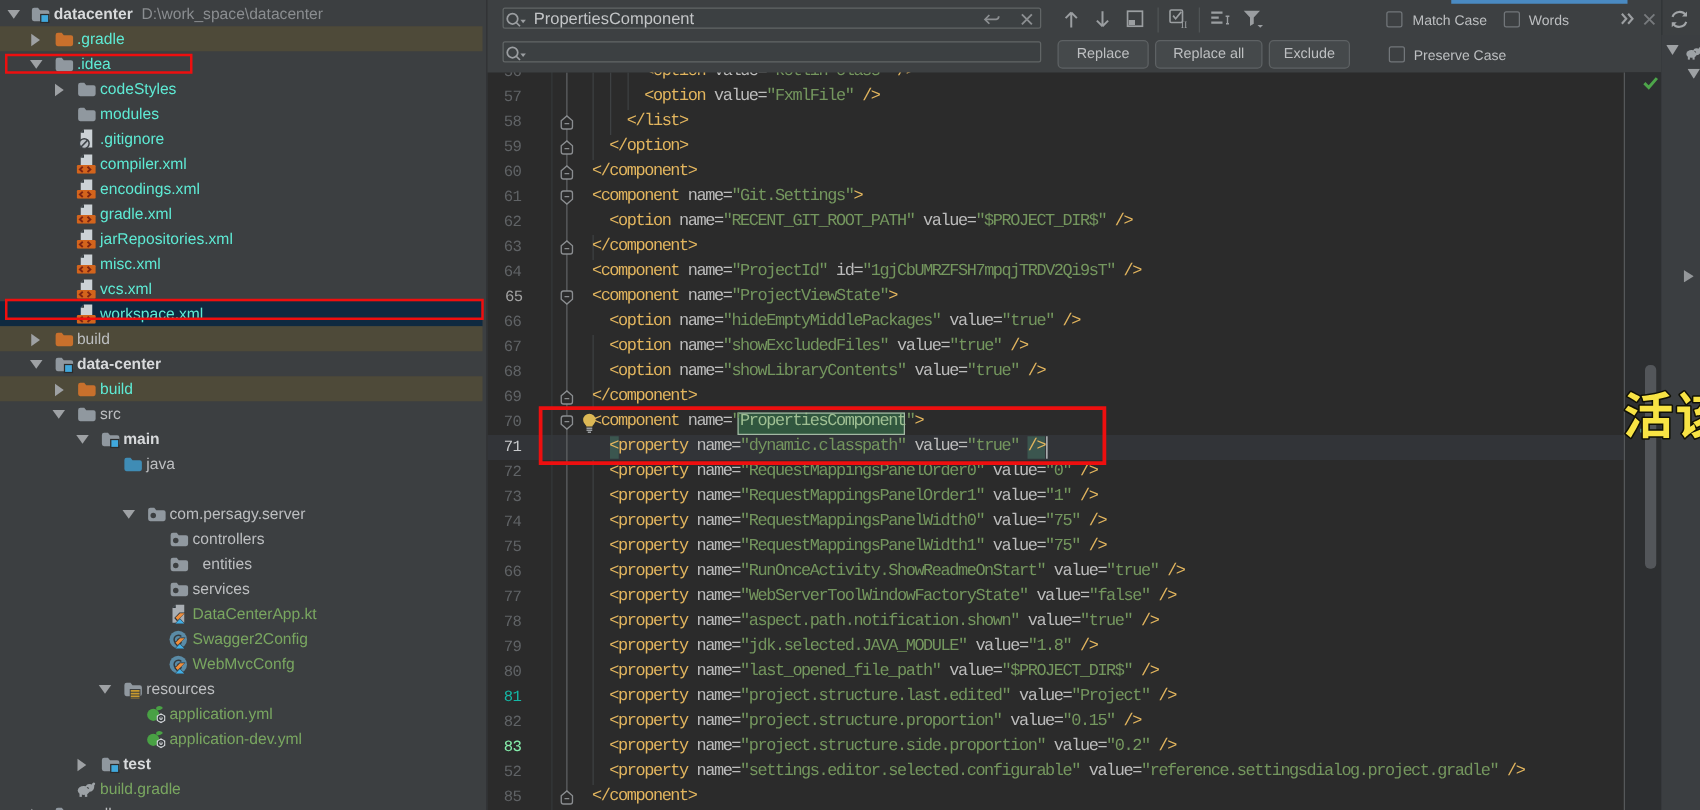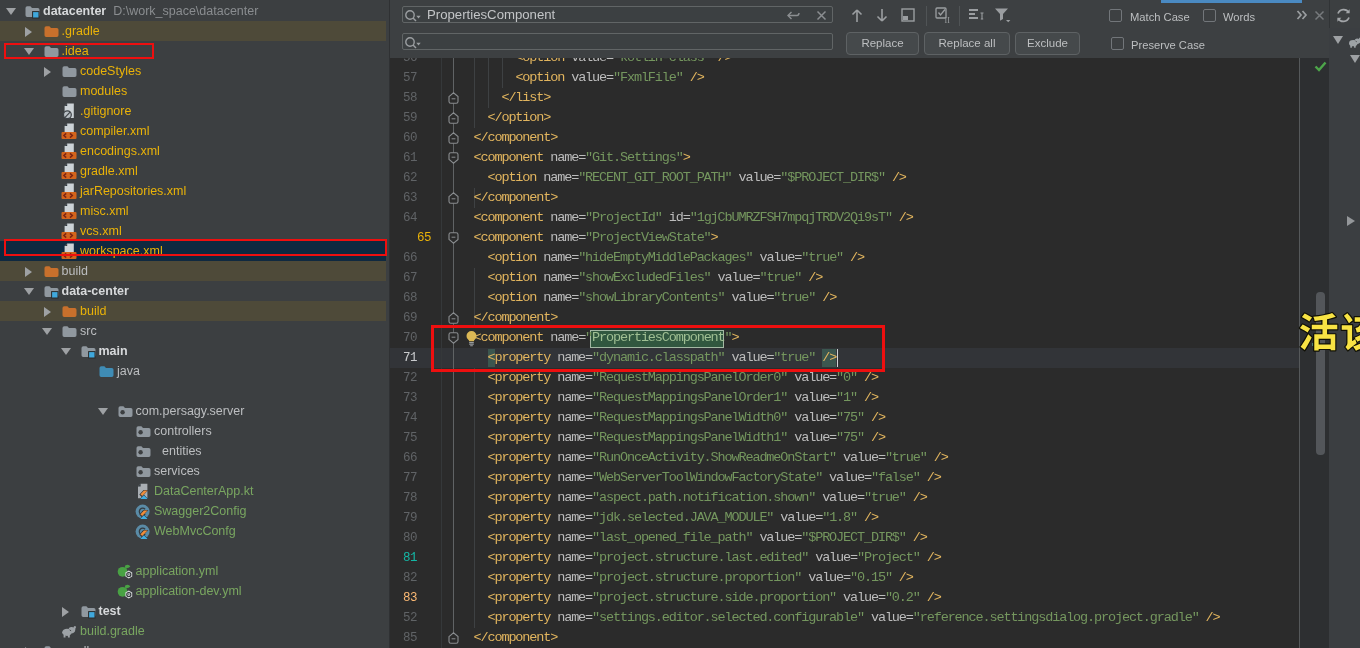--- a/index.html
+++ b/index.html
@@ -2,21 +2,21 @@
 <html><head><meta charset="utf-8"><style>
 html,body{margin:0;padding:0;width:1360px;height:648px;background:#2b2b2b;overflow:hidden;font-family:"Liberation Sans",sans-serif;}
 #stage{position:absolute;left:0;top:0;width:1360px;height:648px;overflow:hidden;}
 .abs{position:absolute;}
 
 #tree{position:absolute;left:0;top:0;width:389px;height:648px;background:#3c3f41;border-right:1px solid #2f3133;}
 .row{position:absolute;left:0;width:386px;height:20px;}
 .row .lbl{position:absolute;top:0;height:20px;line-height:20px;font-size:12.5px;color:#bcbec0;white-space:pre;}
 .olv{background:#4e4a39;}
 .sel{background:#0f2940;}
-.tOl{color:#eab308;}
+.tOl{color:#5eead4;}
 .tGr{color:#79a660;}
 .tBd{color:#d7d9db;font-weight:bold;}
 .tPath{color:#8a8d90;text-align:center;}
 .arr{position:absolute;width:0;height:0;}
 .aDn{border-left:5px solid transparent;border-right:5px solid transparent;border-top:7px solid #9ea1a4;}
 .aRt{border-top:5px solid transparent;border-bottom:5px solid transparent;border-left:7px solid #9ea1a4;}
 .ico{position:absolute;width:16px;height:16px;}
 
 #ed{position:absolute;left:390px;top:0;width:910px;height:648px;background:#2b2b2b;}
 .ln{position:absolute;width:26px;text-align:right;height:20px;line-height:20px;font-family:"Liberation Mono",monospace;font-size:12.5px;letter-spacing:-0.5px;color:#606366;}
@@ -62,21 +62,21 @@
       <div class="ln" style="left:1px;top:128px;color:#606366">60</div>
       <div class="cl" style="top:128px"><span>  </span><span class="tg">&lt;/component</span><span class="tg">&gt;</span></div>
       <div class="ln" style="left:1px;top:148px;color:#606366">61</div>
       <div class="cl" style="top:148px"><span>  </span><span class="tg">&lt;component</span><span> name</span><span>=</span><span class="vl">"Git.Settings"</span><span class="tg">&gt;</span></div>
       <div class="ln" style="left:1px;top:168px;color:#606366">62</div>
       <div class="cl" style="top:168px"><span>    </span><span class="tg">&lt;option</span><span> name</span><span>=</span><span class="vl">"RECENT_GIT_ROOT_PATH"</span><span> value</span><span>=</span><span class="vl">"$PROJECT_DIR$"</span><span> </span><span class="tg">/&gt;</span></div>
       <div class="ln" style="left:1px;top:188px;color:#606366">63</div>
       <div class="cl" style="top:188px"><span>  </span><span class="tg">&lt;/component</span><span class="tg">&gt;</span></div>
       <div class="ln" style="left:1px;top:208px;color:#606366">64</div>
       <div class="cl" style="top:208px"><span>  </span><span class="tg">&lt;component</span><span> name</span><span>=</span><span class="vl">"ProjectId"</span><span> id</span><span>=</span><span class="vl">"1gjCbUMRZFSH7mpqjTRDV2Qi9sT"</span><span> </span><span class="tg">/&gt;</span></div>
-      <div class="ln" style="left:15px;top:228px;color:#eab308">65</div>
+      <div class="ln" style="left:2px;top:228px;color:#a3a3a3">65</div>
       <div class="cl" style="top:228px"><span>  </span><span class="tg">&lt;component</span><span> name</span><span>=</span><span class="vl">"ProjectViewState"</span><span class="tg">&gt;</span></div>
       <div class="ln" style="left:1px;top:248px;color:#606366">66</div>
       <div class="cl" style="top:248px"><span>    </span><span class="tg">&lt;option</span><span> name</span><span>=</span><span class="vl">"hideEmptyMiddlePackages"</span><span> value</span><span>=</span><span class="vl">"true"</span><span> </span><span class="tg">/&gt;</span></div>
       <div class="ln" style="left:1px;top:268px;color:#606366">67</div>
       <div class="cl" style="top:268px"><span>    </span><span class="tg">&lt;option</span><span> name</span><span>=</span><span class="vl">"showExcludedFiles"</span><span> value</span><span>=</span><span class="vl">"true"</span><span> </span><span class="tg">/&gt;</span></div>
       <div class="ln" style="left:1px;top:288px;color:#606366">68</div>
       <div class="cl" style="top:288px"><span>    </span><span class="tg">&lt;option</span><span> name</span><span>=</span><span class="vl">"showLibraryContents"</span><span> value</span><span>=</span><span class="vl">"true"</span><span> </span><span class="tg">/&gt;</span></div>
       <div class="ln" style="left:1px;top:308px;color:#606366">69</div>
       <div class="cl" style="top:308px"><span>  </span><span class="tg">&lt;/component</span><span class="tg">&gt;</span></div>
       <div class="ln" style="left:1px;top:328px;color:#606366">70</div>
@@ -98,21 +98,21 @@
       <div class="ln" style="left:1px;top:488px;color:#606366">78</div>
       <div class="cl" style="top:488px"><span>    </span><span class="tg">&lt;property</span><span> name</span><span>=</span><span class="vl">"aspect.path.notification.shown"</span><span> value</span><span>=</span><span class="vl">"true"</span><span> </span><span class="tg">/&gt;</span></div>
       <div class="ln" style="left:1px;top:508px;color:#606366">79</div>
       <div class="cl" style="top:508px"><span>    </span><span class="tg">&lt;property</span><span> name</span><span>=</span><span class="vl">"jdk.selected.JAVA_MODULE"</span><span> value</span><span>=</span><span class="vl">"1.8"</span><span> </span><span class="tg">/&gt;</span></div>
       <div class="ln" style="left:1px;top:528px;color:#606366">80</div>
       <div class="cl" style="top:528px"><span>    </span><span class="tg">&lt;property</span><span> name</span><span>=</span><span class="vl">"last_opened_file_path"</span><span> value</span><span>=</span><span class="vl">"$PROJECT_DIR$"</span><span> </span><span class="tg">/&gt;</span></div>
       <div class="ln" style="left:1px;top:548px;color:#14b8a6">81</div>
       <div class="cl" style="top:548px"><span>    </span><span class="tg">&lt;property</span><span> name</span><span>=</span><span class="vl">"project.structure.last.edited"</span><span> value</span><span>=</span><span class="vl">"Project"</span><span> </span><span class="tg">/&gt;</span></div>
       <div class="ln" style="left:1px;top:568px;color:#606366">82</div>
       <div class="cl" style="top:568px"><span>    </span><span class="tg">&lt;property</span><span> name</span><span>=</span><span class="vl">"project.structure.proportion"</span><span> value</span><span>=</span><span class="vl">"0.15"</span><span> </span><span class="tg">/&gt;</span></div>
-      <div class="ln" style="left:1px;top:588px;color:#fdba74">83</div>
+      <div class="ln" style="left:1px;top:588px;color:#86efac">83</div>
       <div class="cl" style="top:588px"><span>    </span><span class="tg">&lt;property</span><span> name</span><span>=</span><span class="vl">"project.structure.side.proportion"</span><span> value</span><span>=</span><span class="vl">"0.2"</span><span> </span><span class="tg">/&gt;</span></div>
       <div class="ln" style="left:1px;top:608px;color:#606366">52</div>
       <div class="cl" style="top:608px"><span>    </span><span class="tg">&lt;property</span><span> name</span><span>=</span><span class="vl">"settings.editor.selected.configurable"</span><span> value</span><span>=</span><span class="vl">"reference.settingsdialog.project.gradle"</span><span> </span><span class="tg">/&gt;</span></div>
       <div class="ln" style="left:1px;top:628px;color:#606366">85</div>
       <div class="cl" style="top:628px"><span>  </span><span class="tg">&lt;/component</span><span class="tg">&gt;</span></div>
       <div class="abs" style="left:62.6px;top:58px;width:1px;height:576px;background:#606365"></div>
       <svg class="abs" style="left:57.5px;top:92px" width="11" height="12" viewBox="0 0 11 12">
         <path d="M1 4.6 L5.5 0.8 L10 4.6 V9.4 Q10 11.2 8.2 11.2 H2.8 Q1 11.2 1 9.4 z" fill="#2b2b2b" stroke="#8a8d90" stroke-width="1.1"></path>
         <path d="M3.6 6.8 h3.8" stroke="#8a8d90" stroke-width="1"></path>
       </svg>
@@ -361,20 +361,32 @@
         <svg class="ico" style="left:135px;top:2px" width="16" height="16" viewBox="0 0 16 16">
           <circle cx="7.6" cy="8.6" r="7" fill="#5a8ba6"></circle>
           <path d="M10.1 6.2 A3.4 3.4 0 1 0 10.3 10.8" fill="none" stroke="#333a3f" stroke-width="1.2"></path>
           <circle cx="7.6" cy="8.6" r="0.8" fill="#333a3f"></circle>
           <path d="M8.6 7 L13.4 7 L6.6 14 L4.4 11.4 z" fill="#2f3336"></path>
           <path d="M4.2 16.6 L13.6 16.6 L8.9 11.6 z" fill="#2f3336"></path>
           <path d="M9 7.6 L12.6 7.6 L7.2 13 L5.4 11.2 z" fill="#ef8e3c"></path>
           <path d="M5.2 16 L12.6 16 L8.9 12.2 z" fill="#41aee4"></path>
         </svg>
         <div class="lbl" style="left:154px"><span class="tGr">WebMvcConfg</span></div>
+      </div>
+<div class="row" style="top:541px">
+        <div class="arr aDn" style="left:79px;top:7px"></div>
+        <svg class="ico" style="left:98px;top:2px" width="16" height="16" viewBox="0 0 16 16">
+          <path d="M1.5 5 q0-1.8 1.8-1.8 h3.1 l1.6 1.9 h5.8 q1.7 0 1.7 1.7 v5.4 q0 1.7-1.7 1.7 H3.2 q-1.7 0-1.7-1.7 z" fill="#90989f"></path>
+          <rect x="5.8" y="8.2" width="8.6" height="8" fill="#3c3f41"></rect>
+          <rect x="6.6" y="9" width="7" height="1.4" fill="#c79a2e"></rect>
+          <rect x="6.6" y="11.2" width="7" height="1.4" fill="#c79a2e"></rect>
+          <rect x="6.6" y="13.4" width="7" height="1.4" fill="#c79a2e"></rect>
+          <rect x="6.6" y="15.6" width="7" height="0.4" fill="#c79a2e"></rect>
+        </svg>
+        <div class="lbl" style="left:117px"><span>resources</span></div>
       </div>
 <div class="row" style="top:561px">
         <svg class="ico" style="left:116.5px;top:2px" width="16" height="16" viewBox="0 0 16 16">
           <circle cx="5.6" cy="8.8" r="4.9" fill="#49a144"></circle>
           <path d="M8.2 2.6 Q11.4 0.8 13.4 3.4 Q11 5.8 8.2 5 Q7.6 3.8 8.2 2.6 z" fill="#49a144"></path>
           <path d="M11.8 7.6 l3.4 2 v3.9 l-3.4 2 l-3.4-2 v-3.9 z" fill="#d4d7da"></path>
           <circle cx="11.8" cy="11.5" r="2" fill="none" stroke="#34383b" stroke-width="1.2"></circle>
           <path d="M11.8 10.4 v1.4" stroke="#34383b" stroke-width="1.1"></path>
         </svg>
         <div class="lbl" style="left:135.5px"><span class="tGr">application.yml</span></div>

